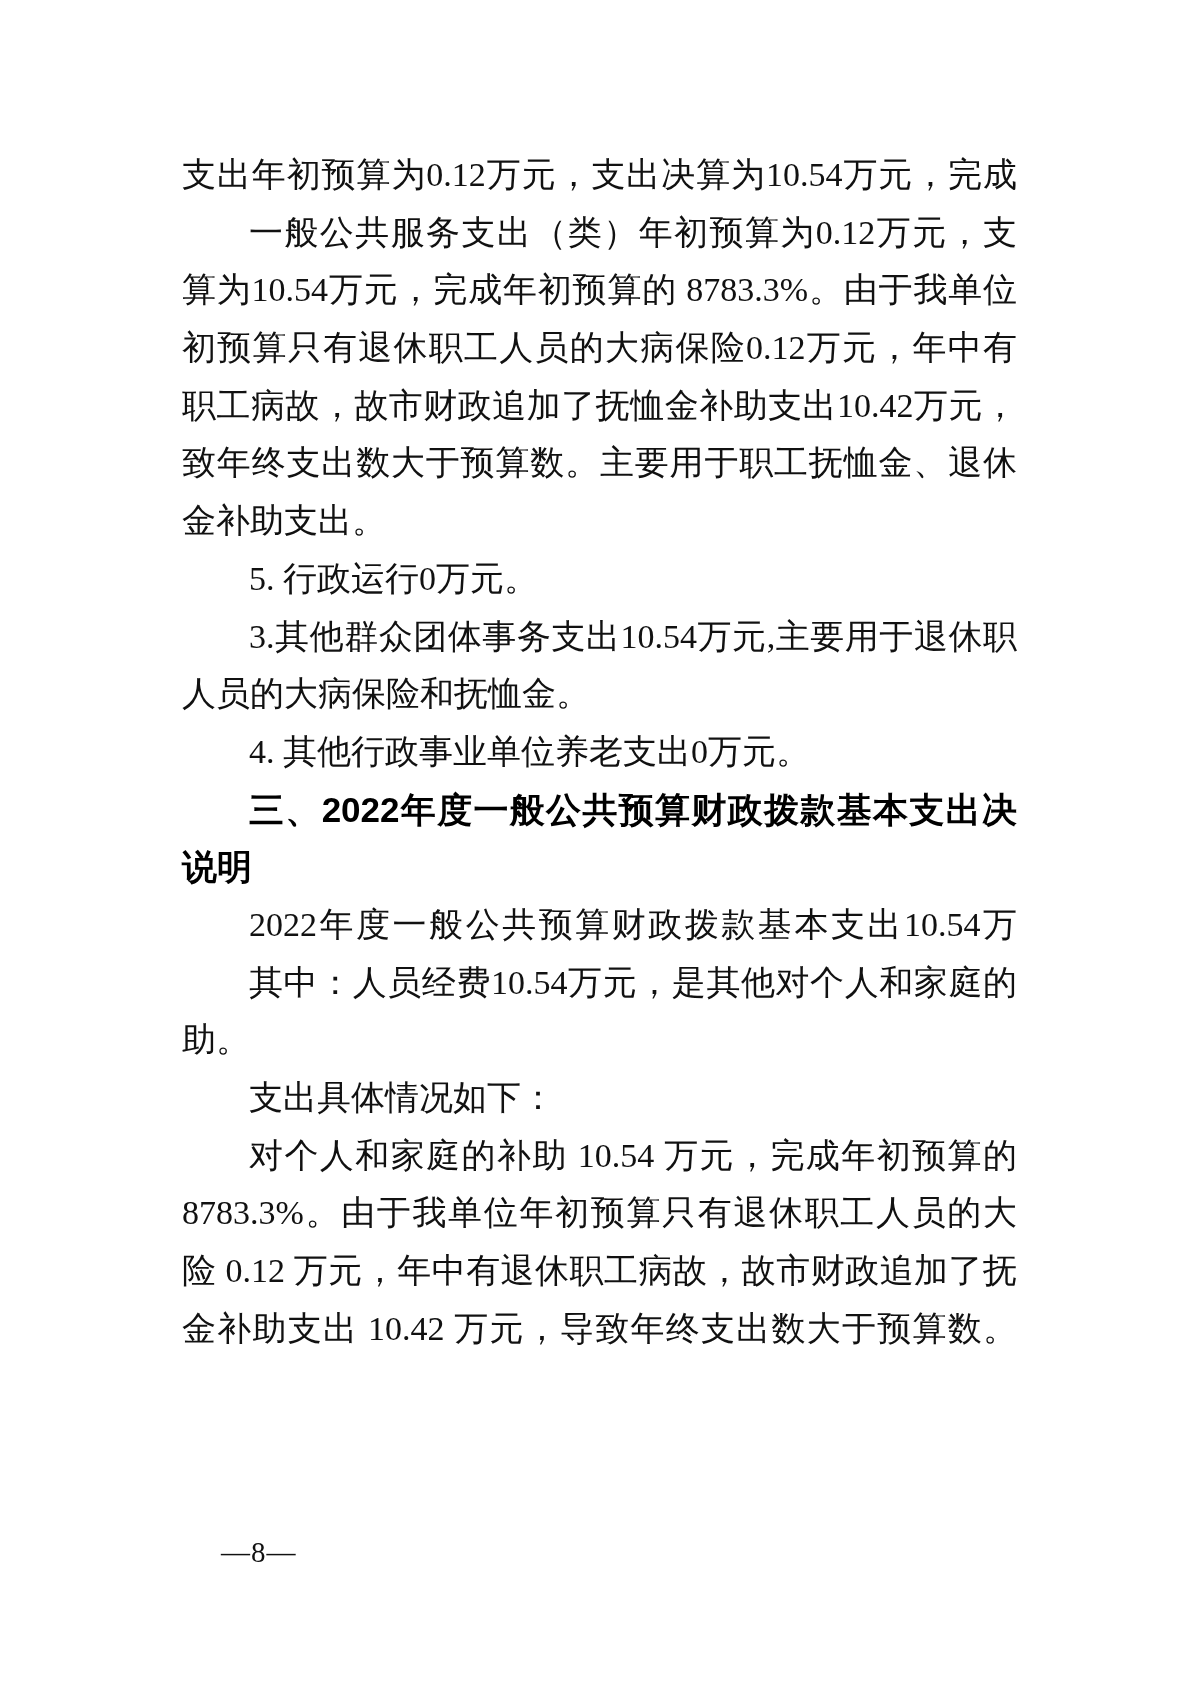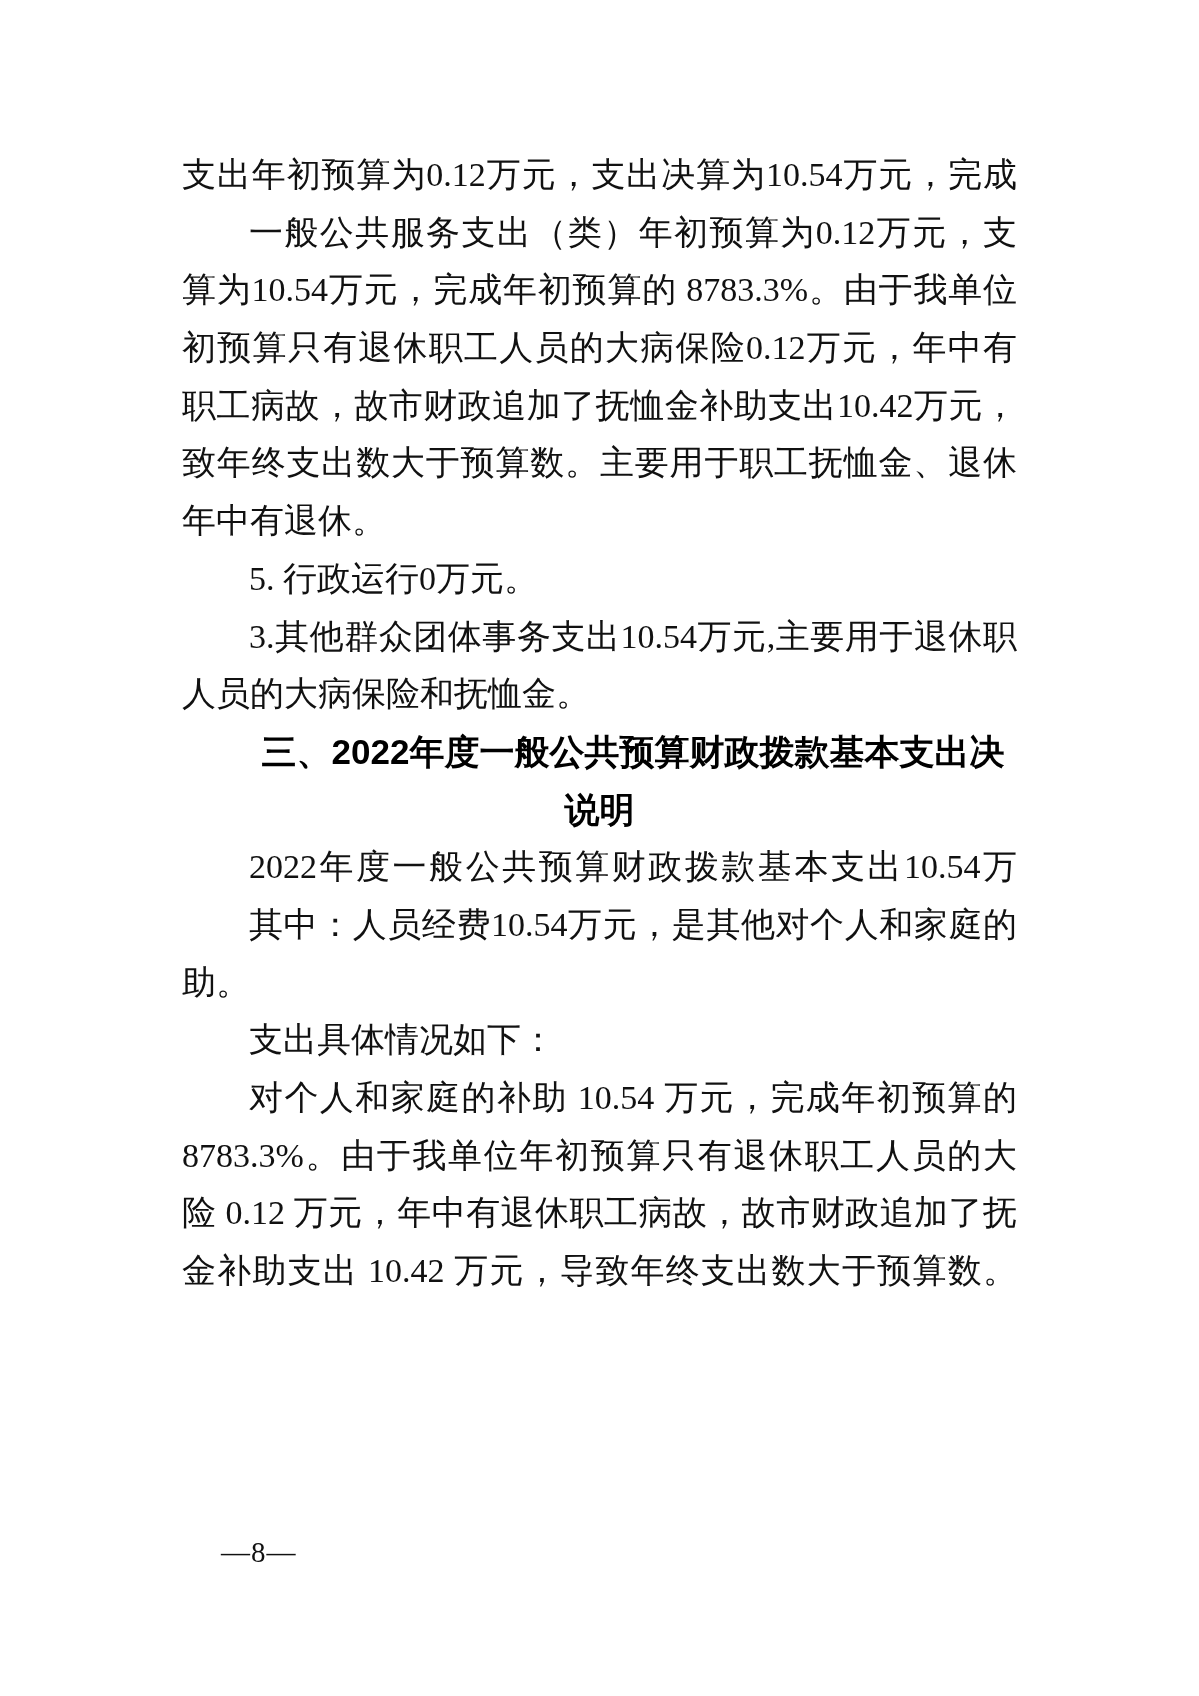--- a/index.html
+++ b/index.html
@@ -36,21 +36,20 @@
     overflow: hidden;
   }
   .line.indent {
     padding-left: 67px;
   }
   .line.head {
     font-family: "Liberation Sans", "DejaVu Sans", sans-serif;
     font-weight: 700;
     font-size: 35px;
     color: #000000;
-    text-align: center;
   }
   .pagenum {
     position: absolute;
     left: 221px;
     top: 1536px;
     font-size: 29px;
     line-height: 32px;
     color: #111111;
     font-family: "Liberation Serif", "DejaVu Serif", serif;
     letter-spacing: 1px;
@@ -60,24 +59,25 @@
 <body>
 
 <div class="page">
   <div class="textblock" id="textblock">
       <div class="line fill">支出年初预算为0.12万元，支出决算为10.54万元，完成年</div>
       <div class="line indent fill">一般公共服务支出（类）年初预算为0.12万元，支出决</div>
       <div class="line fill">算为10.54万元，完成年初预算的 8783.3%。由于我单位年</div>
       <div class="line fill">初预算只有退休职工人员的大病保险0.12万元，年中有退休</div>
       <div class="line fill">职工病故，故市财政追加了抚恤金补助支出10.42万元，导</div>
       <div class="line fill">致年终支出数大于预算数。主要用于职工抚恤金、退休人员</div>
-      <div class="line">年中有退休。</div>
+      <div class="line">金补助支出。</div>
       <div class="line indent">5. 行政运行0万元。</div>
       <div class="line indent fill">3.其他群众团体事务支出10.54万元,主要用于退休职工</div>
       <div class="line">人员的大病保险和抚恤金。</div>
+      <div class="line indent">4. 其他行政事业单位养老支出0万元。</div>
       <div class="line indent head fill">三、2022年度一般公共预算财政拨款基本支出决算情况</div>
       <div class="line head">说明</div>
       <div class="line indent fill">2022年度一般公共预算财政拨款基本支出10.54万元，</div>
       <div class="line indent fill">其中：人员经费10.54万元，是其他对个人和家庭的补</div>
       <div class="line">助。</div>
       <div class="line indent">支出具体情况如下：</div>
       <div class="line indent fill">对个人和家庭的补助 10.54 万元，完成年初预算的</div>
       <div class="line fill">8783.3%。由于我单位年初预算只有退休职工人员的大病保</div>
       <div class="line fill">险 0.12 万元，年中有退休职工病故，故市财政追加了抚恤</div>
       <div class="line fill">金补助支出 10.42 万元，导致年终支出数大于预算数。主要</div>

